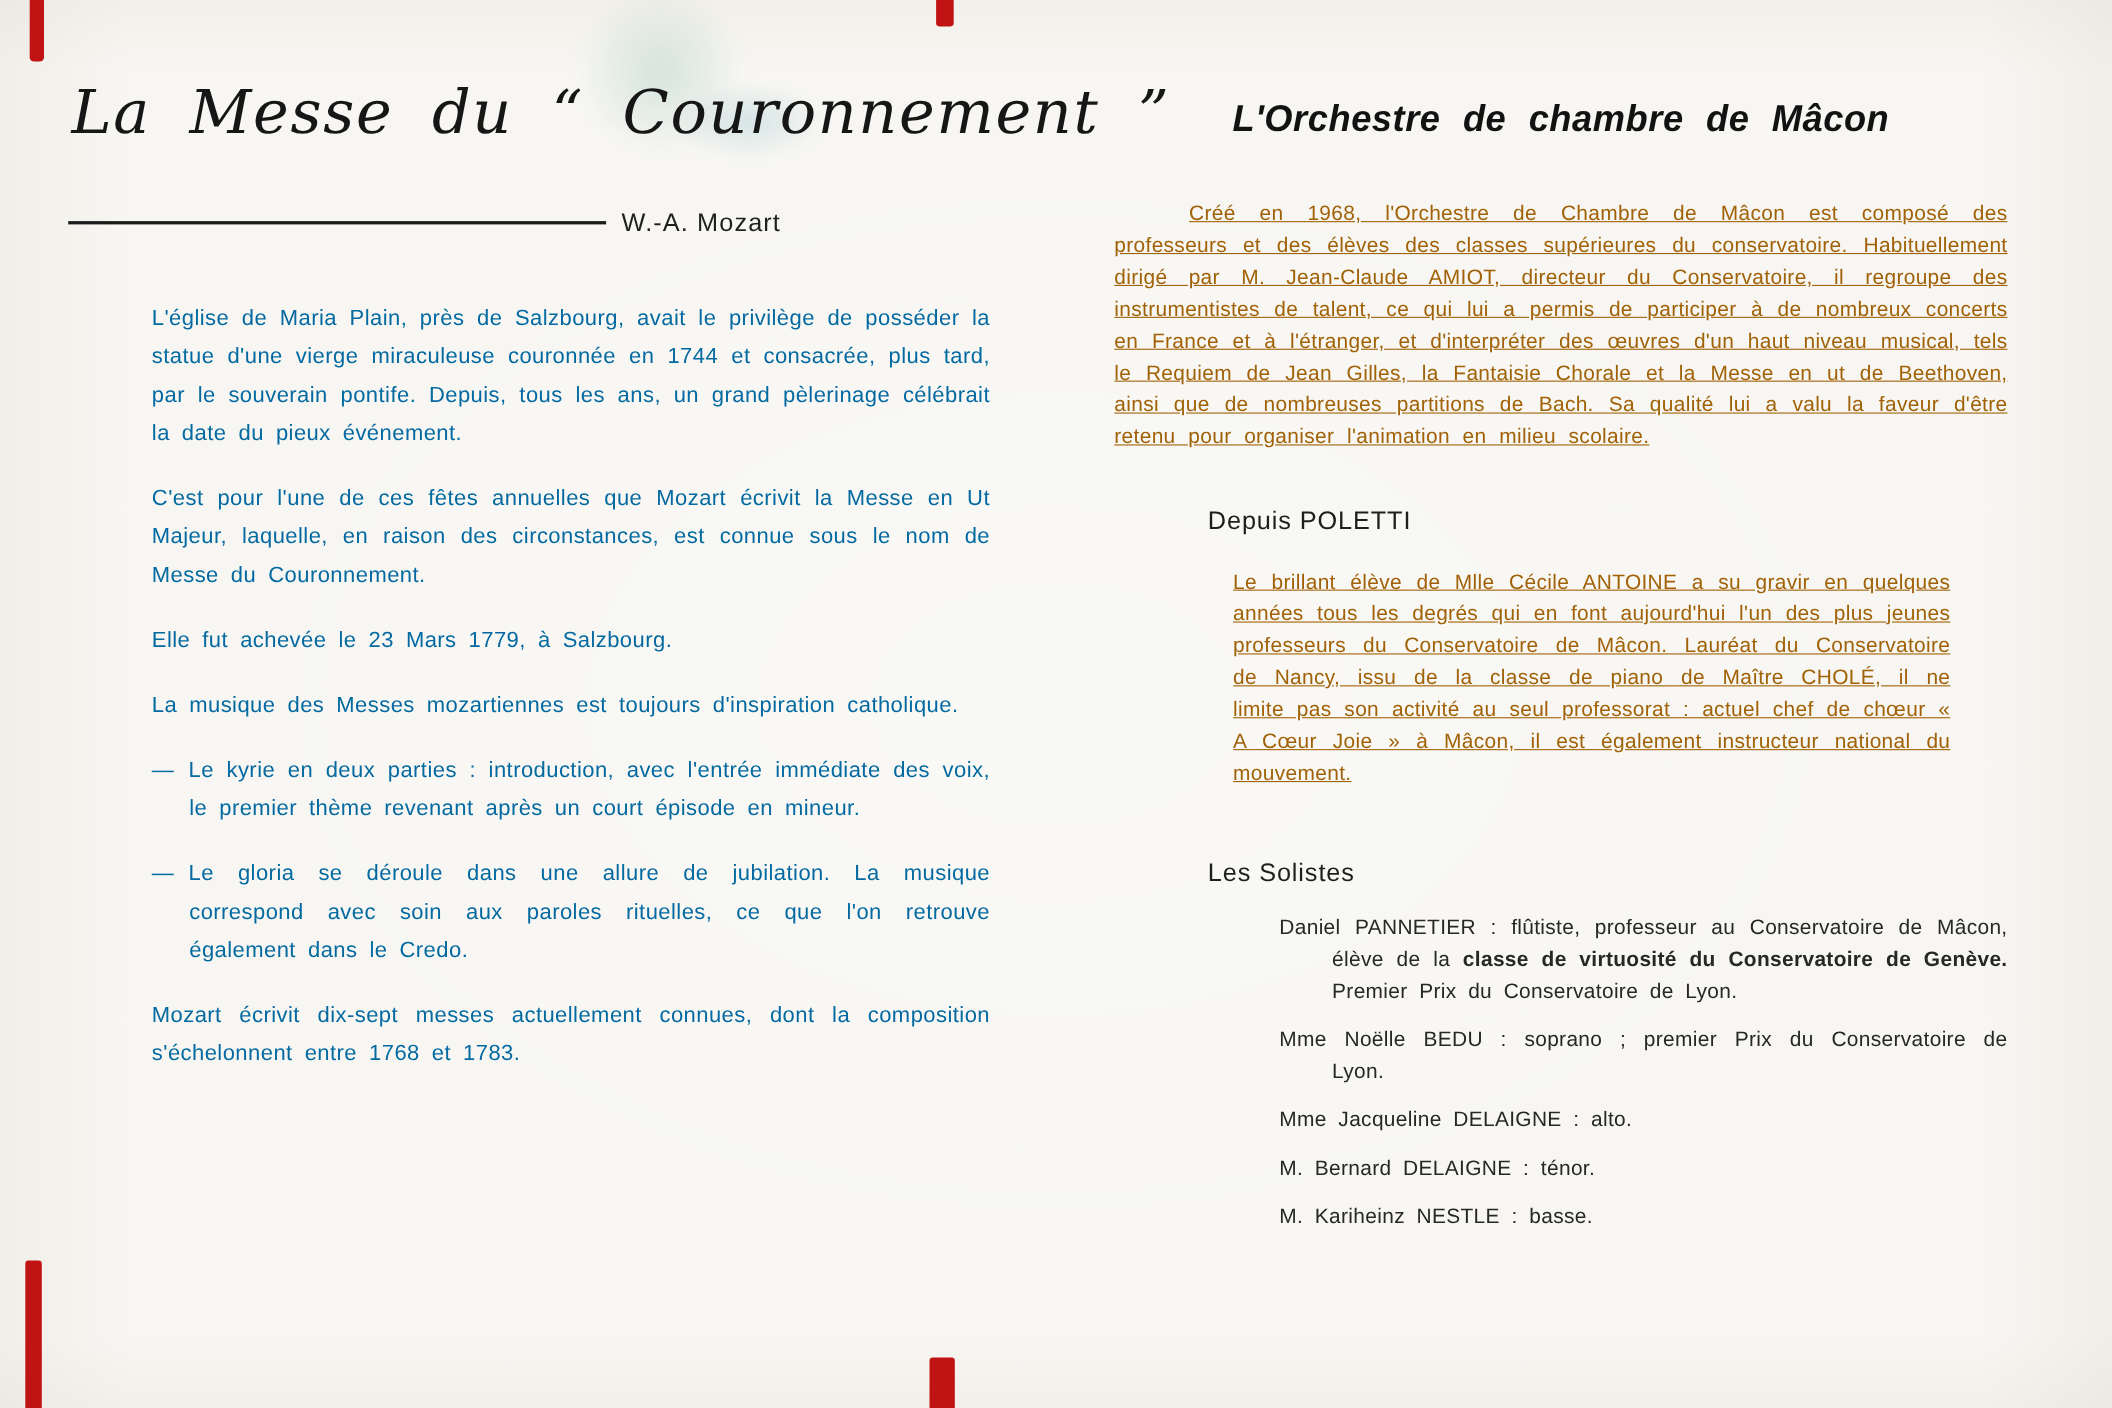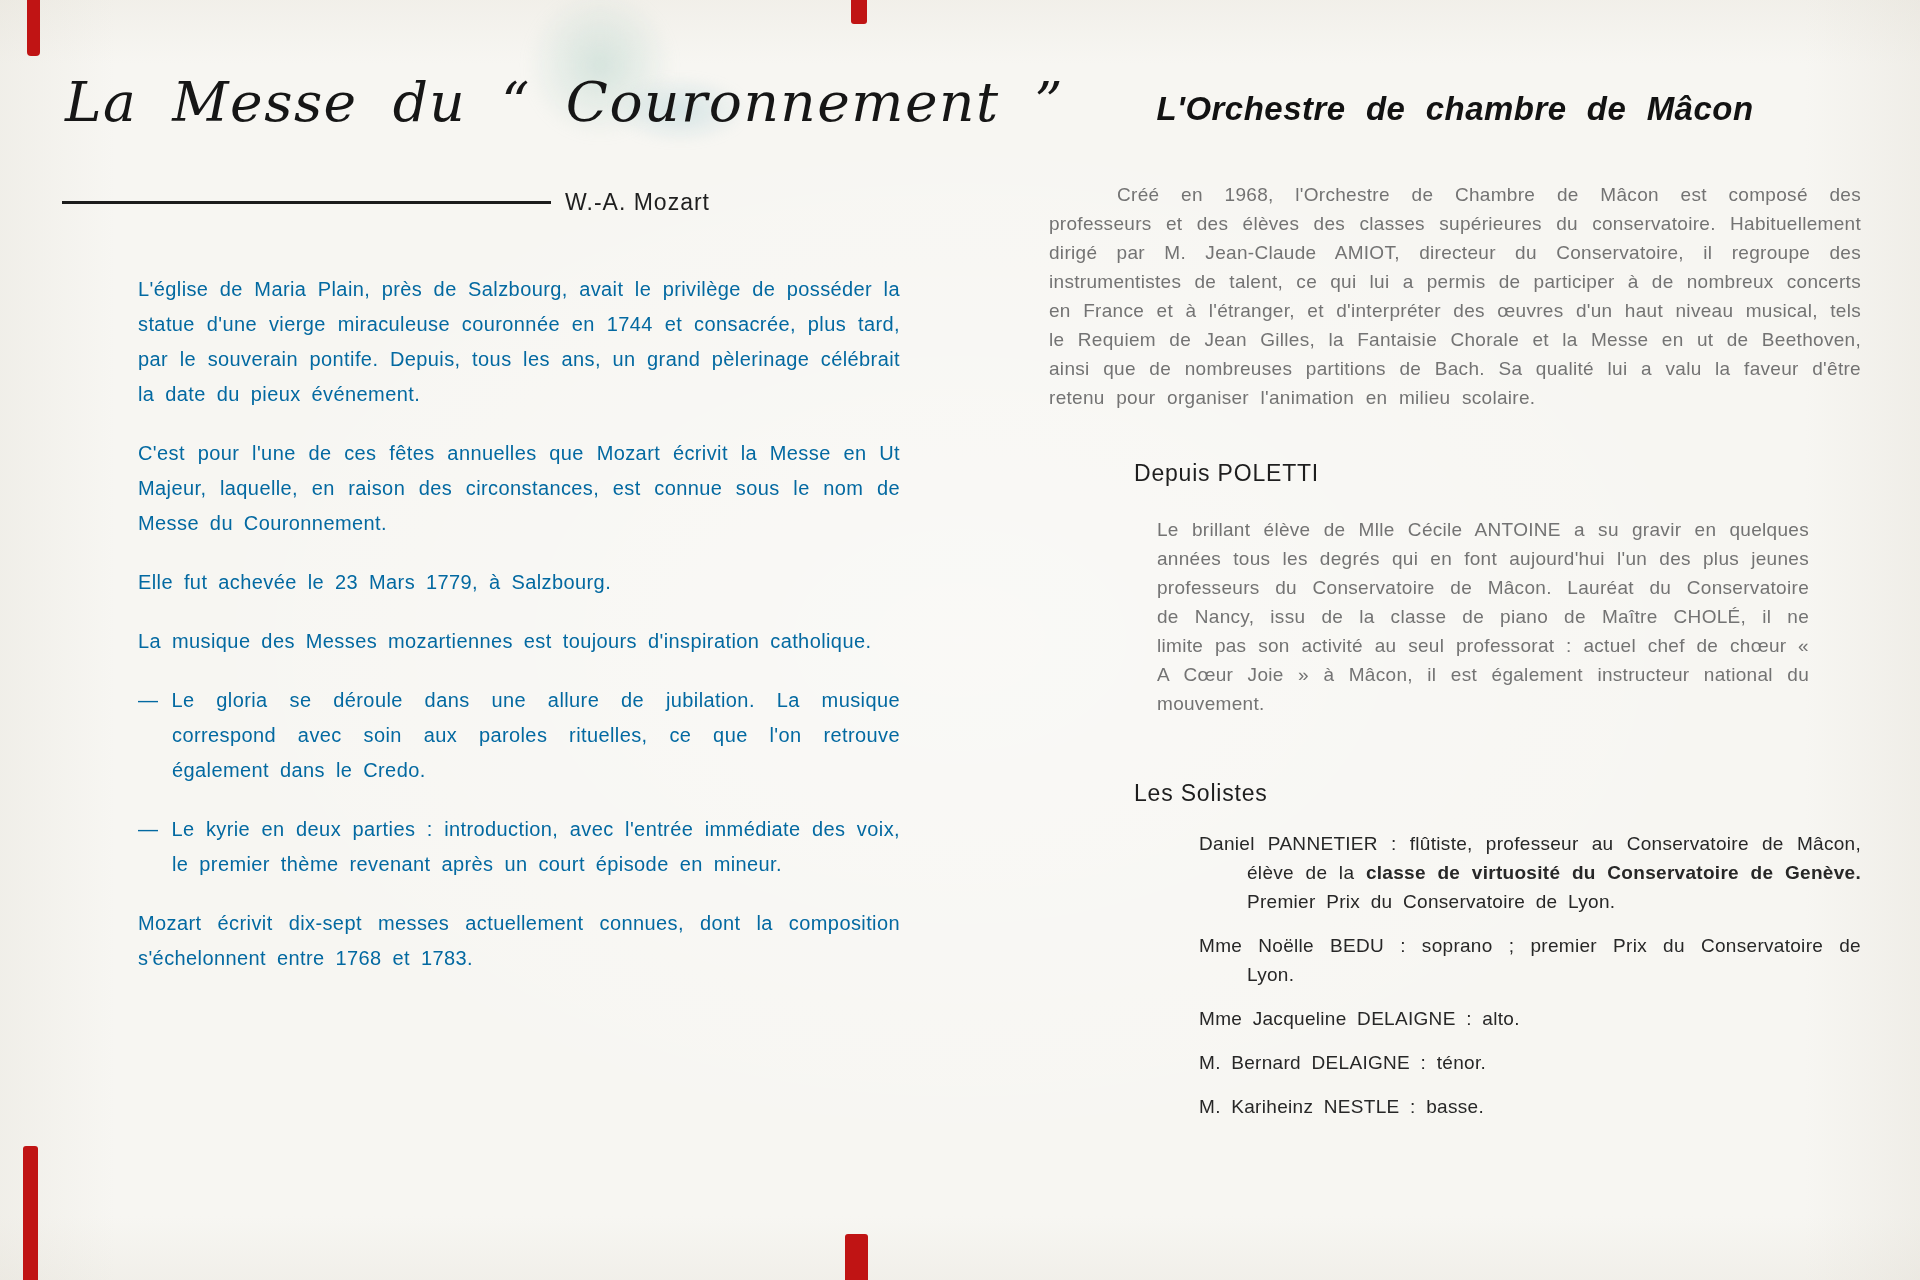--- a/index.html
+++ b/index.html
@@ -58,37 +58,38 @@
     margin:0 0 24px 0;
     font-size:20px;line-height:35px;
     text-align:justify;
     letter-spacing:0.4px;word-spacing:5px;
     color:#0369a1;
   }
   .bullet{padding-left:34px;text-indent:-34px;}
   .dash{margin-right:13px;}
 
   
-  .page-right{position:absolute;left:1049px;top:88px;width:812px;}
+  .page-right{position:absolute;left:1013px;top:88px;width:812px;}
   .right-title{
     margin:0;text-align:center;
     font-size:34px;line-height:40px;
     font-weight:bold;font-style:italic;
     letter-spacing:0.5px;word-spacing:11px;
     color:#121212;
     transform:scaleX(0.97);transform-origin:center;
     white-space:nowrap;
   }
   .right-body{margin-top:52px;}
   .rpara{
     margin:0;
     font-size:19px;line-height:29px;
     text-align:justify;
     letter-spacing:0.3px;word-spacing:6px;
-    color:#737373;
+    color:#a16207;
+    text-decoration:underline;
   }
   .intro{text-indent:68px;}
   .subhead{
     margin:0;margin-left:85px;
     font-size:23px;letter-spacing:0.8px;
     font-weight:normal;color:#1e1e1e;
   }
   .subhead-poletti{margin-top:48px;}
   .poletti-text{
     margin-top:28px;margin-left:108px;width:652px;
@@ -124,23 +125,23 @@
     <div class="byline-rule"></div>
     <span class="byline-name">W.-A. Mozart</span>
   </div>
 
   <div class="left-body">
     <p class="para">L'église de Maria Plain, près de Salzbourg, avait le privilège de posséder la statue d'une vierge miraculeuse couronnée en 1744 et consacrée, plus tard, par le souverain pontife. Depuis, tous les ans, un grand pèlerinage célébrait la date du pieux événement.</p>
     <p class="para">C'est pour l'une de ces fêtes annuelles que Mozart écrivit la Messe en Ut Majeur, laquelle, en raison des circonstances, est connue sous le nom de Messe du Couronnement.</p>
     <p class="para">Elle fut achevée le 23 Mars 1779, à Salzbourg.</p>
     <p class="para">La musique des Messes mozartiennes est toujours d'inspiration catholique.</p>
 
+    <p class="para bullet"><span class="dash">—</span><span>Le kyrie en deux parties : introduction, avec l'entrée immédiate des voix, le premier thème revenant après un court épisode en mineur.</span></p>
+
     <p class="para bullet"><span class="dash">—</span><span>Le gloria se déroule dans une allure de jubilation. La musique correspond avec soin aux paroles rituelles, ce que l'on retrouve également dans le Credo.</span></p>
-
-    <p class="para bullet"><span class="dash">—</span><span>Le kyrie en deux parties : introduction, avec l'entrée immédiate des voix, le premier thème revenant après un court épisode en mineur.</span></p>
 
     <p class="para">Mozart écrivit dix-sept messes actuellement connues, dont la composition s'échelonnent entre 1768 et 1783.</p>
   </div>
 </div>
 
 <div class="page-right">
   <h2 class="right-title">L'Orchestre de chambre de Mâcon</h2>
 
   <div class="right-body">
     <p class="rpara intro">Créé en 1968, l'Orchestre de Chambre de Mâcon est composé des professeurs et des élèves des classes supérieures du conservatoire. Habituellement dirigé par M. Jean-Claude AMIOT, directeur du Conservatoire, il regroupe des instrumentistes de talent, ce qui lui a permis de participer à de nombreux concerts en France et à l'étranger, et d'interpréter des œuvres d'un haut niveau musical, tels le Requiem de Jean Gilles, la Fantaisie Chorale et la Messe en ut de Beethoven, ainsi que de nombreuses partitions de Bach. Sa qualité lui a valu la faveur d'être retenu pour organiser l'animation en milieu scolaire.</p>

